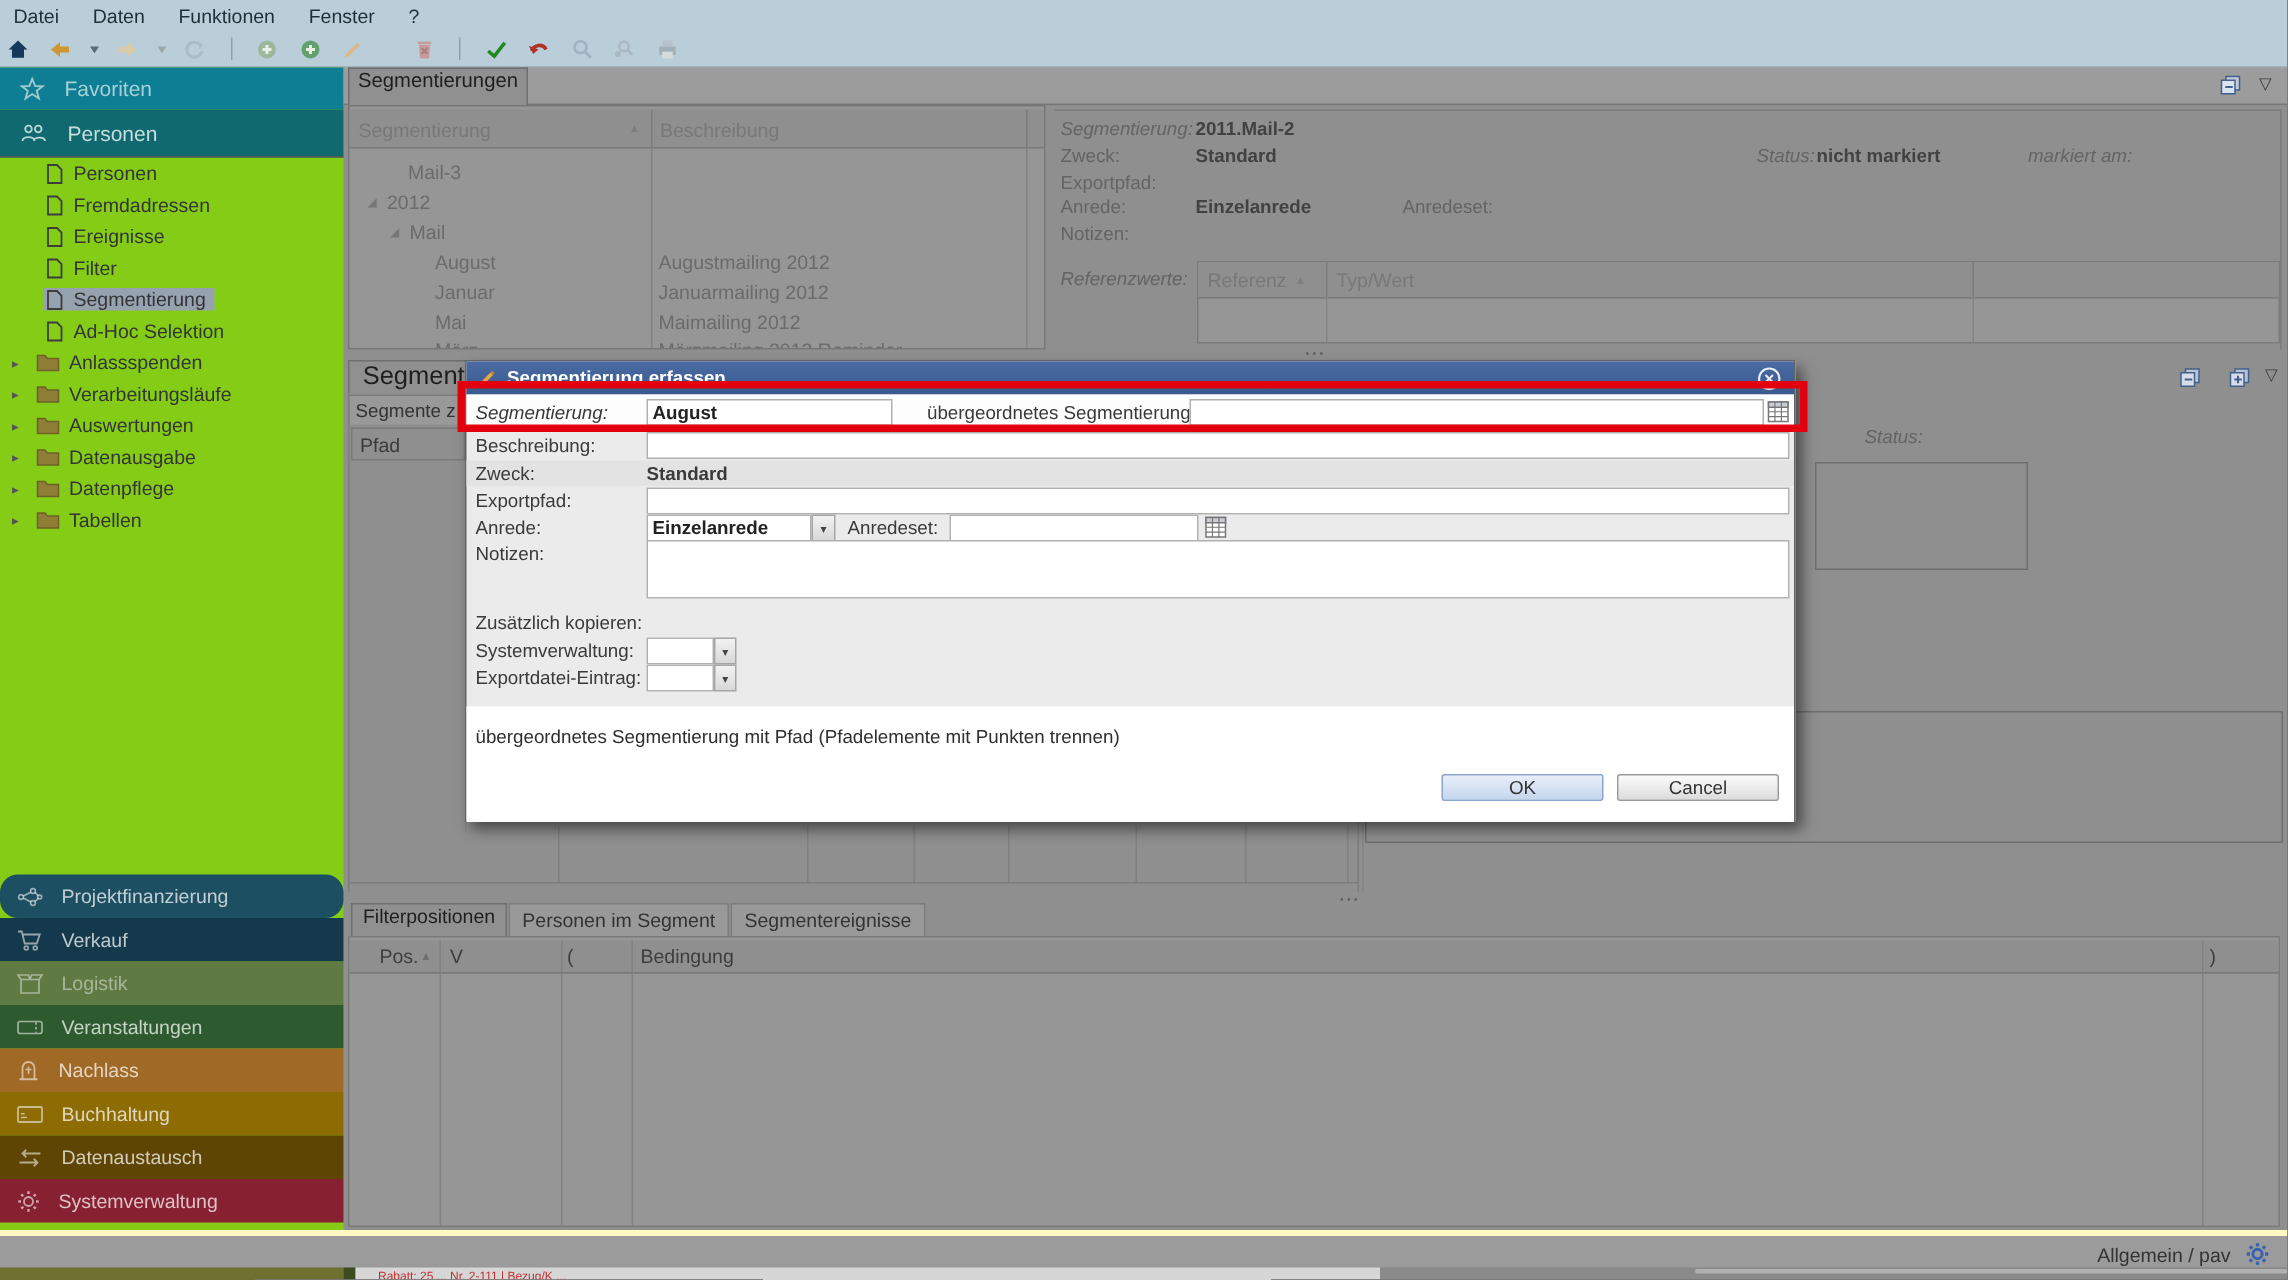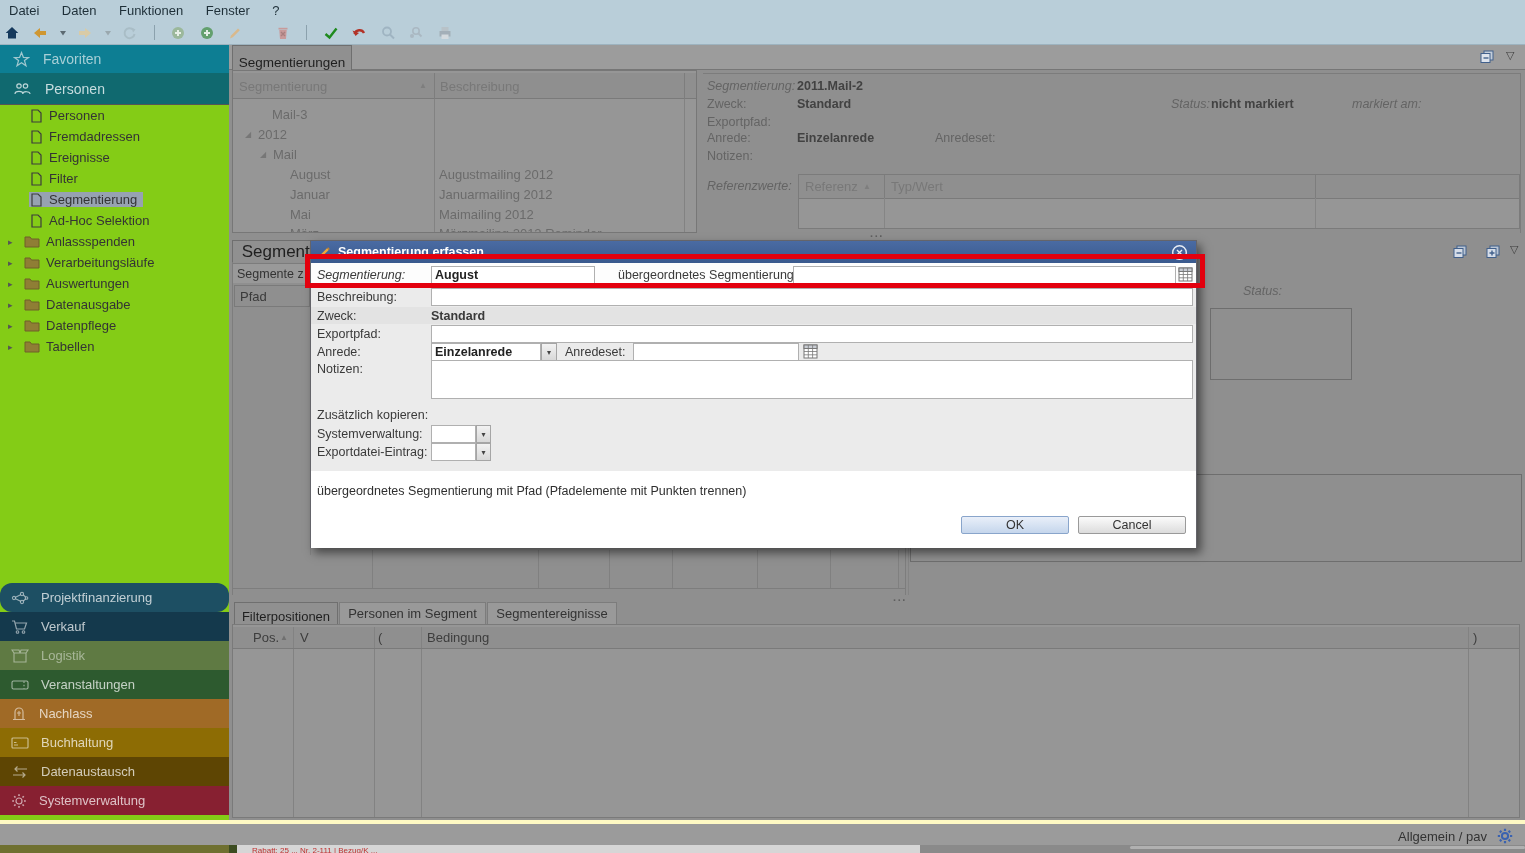--- a/index.html
+++ b/index.html
@@ -20,21 +20,21 @@
   .side-h{display:flex;align-items:center;gap:13px;padding-left:13px;font-size:14px;box-sizing:border-box;width:229px;}
   .nav-item{height:21px;display:flex;align-items:center;gap:7px;padding-left:31px;font-size:13px;color:#343434;}
   .nav-item.fold{padding-left:8px;gap:6px;}
   .nav-sel{background:#97a2b1;padding:0 6px 0 2px;display:flex;align-items:center;gap:7px;}
   .caret-sm{font-size:9px;color:#555;width:10px;}
   .sec{height:29px;display:flex;align-items:center;gap:12px;padding-left:11px;font-size:13px;color:rgba(255,255,255,.72);width:229px;box-sizing:border-box;}
 
   
   .tabbar{left:229px;top:45px;width:1296px;height:25px;background:#9c9c9c;border-bottom:1px solid #767676;box-sizing:border-box;}
   .tab-act{position:absolute;background:#909090;border:1px solid #6f6f6f;border-bottom:none;color:#1f1f1f;
-           font-size:13.5px;display:flex;align-items:flex-end;justify-content:center;box-sizing:border-box;}
+           font-size:13.5px;display:flex;align-items:flex-start;justify-content:center;box-sizing:border-box;}
   .tab-idle{position:absolute;background:#999;border:1px solid #7c7c7c;border-bottom:none;color:#333;
            font-size:13px;display:flex;align-items:center;justify-content:center;box-sizing:border-box;}
   .panel{border:1px solid #777;background:#969696;box-sizing:border-box;}
   .ghead{background:#8f8f8f;border-bottom:1px solid #7a7a7a;color:#787878;font-size:13px;}
   .gtext{color:#6b6b6b;font-size:13px;}
   .dim-it{font-style:italic;color:#646464;font-size:12.5px;}
   .dim-b{font-weight:bold;color:#424242;font-size:12.5px;}
   .vline{background:#7d7d7d;width:1px;}
   .hline{background:#7d7d7d;height:1px;}
   .dots{color:#5f5f5f;font-size:11px;letter-spacing:1px;font-weight:bold;}

